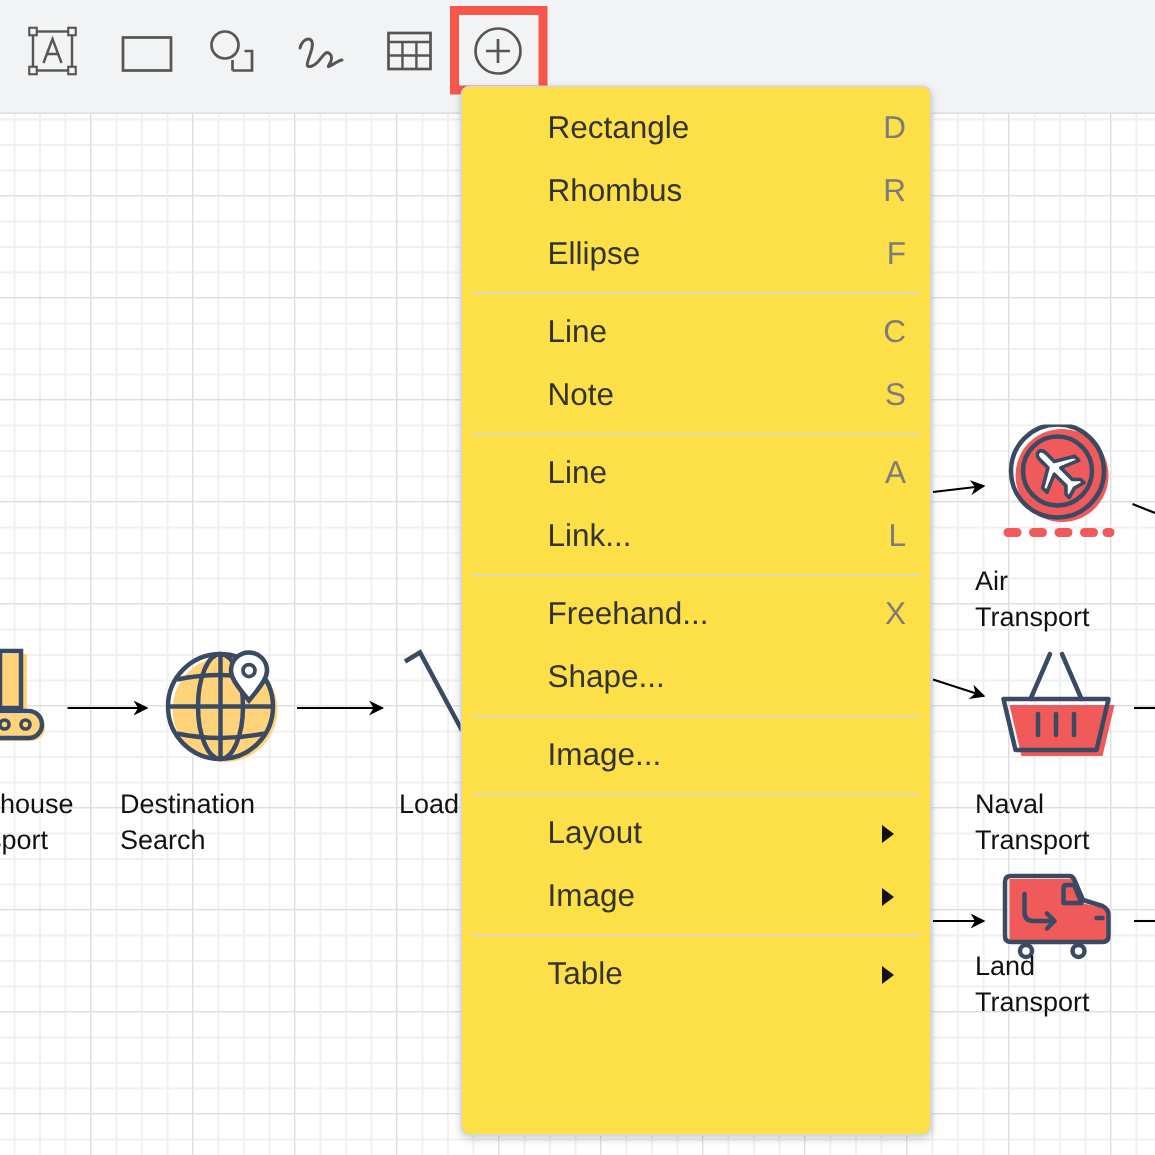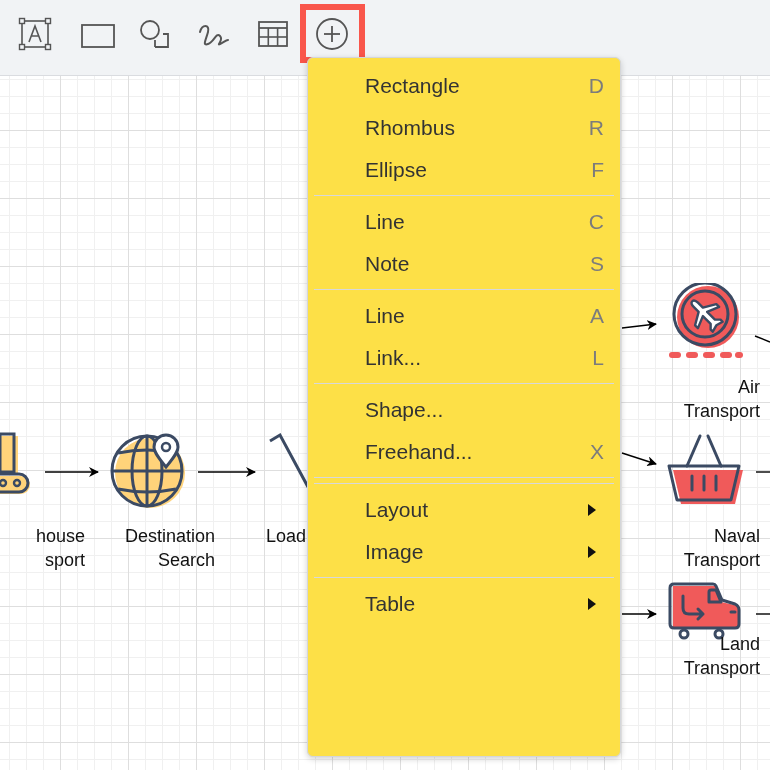--- a/index.html
+++ b/index.html
@@ -29,21 +29,21 @@
         linear-gradient(to bottom, #dedede 1px, transparent 1px),
         linear-gradient(to right, #f0f0f0 1px, transparent 1px),
         linear-gradient(to bottom, #f0f0f0 1px, transparent 1px);
       background-size: 68px 68px, 68px 68px, 17px 17px, 17px 17px;
       background-position: -8px -14px, -8px -14px, -8px -14px, -8px -14px;
     }
 
     .node { position: absolute; }
     .node-label {
       position: absolute; font-size: 18px; line-height: 24px; color: #111;
-      text-align: right; white-space: nowrap;
+      text-align: left; white-space: nowrap;
     }
 
     .menu {
       position: absolute; left: 307px; top: 57px; width: 314px; height: 700px;
       background: #fde047; border: 1px solid #d4d6d9; border-radius: 6px;
       box-shadow: 0 2px 6px rgba(0,0,0,0.18);
       padding-top: 7px;
     }
     .menu-item {
       position: relative; height: 42px; display: flex; align-items: center;
@@ -249,29 +249,32 @@
     <span class="label">Line</span>
     <span class="shortcut">A</span>
   </div>
   <div class="menu-item">
     <span class="label">Link...</span>
     <span class="shortcut">L</span>
   </div>
   <div class="menu-sep"></div>
 
   <div class="menu-item">
+    <span class="label">Freehand...</span>
+    <span class="shortcut">X</span>
+  </div>
+  <div class="menu-item">
     <span class="label">Shape...</span>
     <span class="shortcut"></span>
   </div>
-  <div class="menu-item">
-    <span class="label">Freehand...</span>
-    <span class="shortcut">X</span>
-  </div>
-  <div class="menu-sep"></div>
-
+  <div class="menu-sep"></div>
+
+  <div class="menu-item">
+    <span class="label">Image...</span>
+  </div>
   <div class="menu-sep"></div>
 
   <div class="menu-item">
     <span class="label">Layout</span>
     <span class="submenu-arrow"></span>
   </div>
   <div class="menu-item">
     <span class="label">Image</span>
     <span class="submenu-arrow"></span>
   </div>

